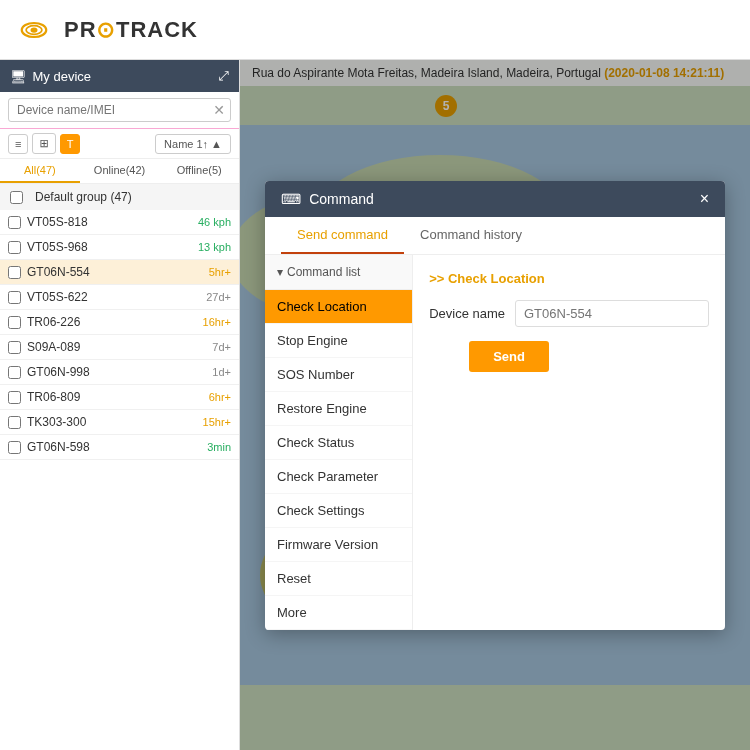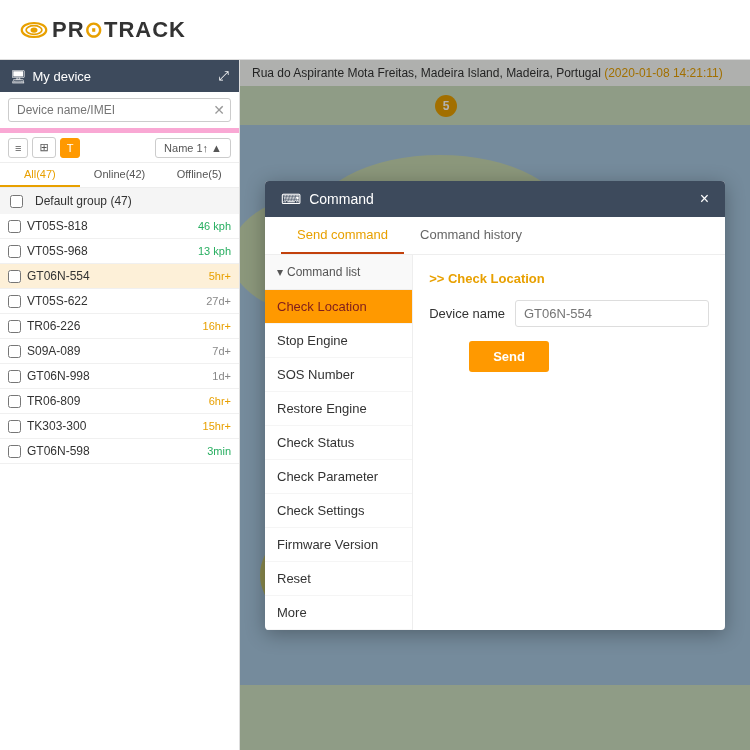--- a/index.html
+++ b/index.html
@@ -18,21 +18,21 @@
       background: #fff;
       height: 60px;
       display: flex;
       align-items: center;
       padding: 0 20px;
       border-bottom: 1px solid #ddd;
     }
     .logo {
       display: flex;
       align-items: center;
-      gap: 4px;
+      gap: 16px;
     }
     .logo-text {
       font-size: 22px;
       font-weight: bold;
       color: #333;
       letter-spacing: 1px;
     }
     .logo-icon {
       width: 28px;
       height: 28px;
@@ -63,21 +63,21 @@
       justify-content: space-between;
       font-size: 13px;
     }
     .sidebar-header-left {
       display: flex;
       align-items: center;
       gap: 6px;
     }
     .sidebar-search {
       padding: 6px 8px;
-      border-bottom: 5px solid #f9a8d4;
+      border-bottom: 1px solid #f9a8d4;
       position: relative;
     }
     .sidebar-search input {
       width: 100%;
       border: 1px solid #ccc;
       border-radius: 3px;
       padding: 4px 24px 4px 8px;
       font-size: 12px;
       color: #999;
       outline: none;
@@ -197,20 +197,21 @@
       left: 0;
       right: 0;
       background: rgba(255,255,255,0.92);
       padding: 6px 12px;
       font-size: 12px;
       color: #333;
       z-index: 2;
     }
     .map-address-bar .time {
       color: #e8a000;
+      font-weight: bold;
     }
 
     
     .map-bg {
       width: 100%;
       height: 100%;
       background: #cde0c0;
       position: relative;
     }
 
@@ -288,21 +289,21 @@
     }
     .command-item {
       padding: 9px 12px;
       font-size: 13px;
       color: #333;
       cursor: pointer;
       border-bottom: 1px solid #f5f5f5;
     }
     .command-item.selected {
       background: #f90;
-      color: #7f1d1d;
+      color: #000000;
     }
     .command-detail-panel {
       flex: 1;
       padding: 16px;
       display: flex;
       flex-direction: column;
       gap: 14px;
     }
     .command-detail-header {
       color: #e8a000;

